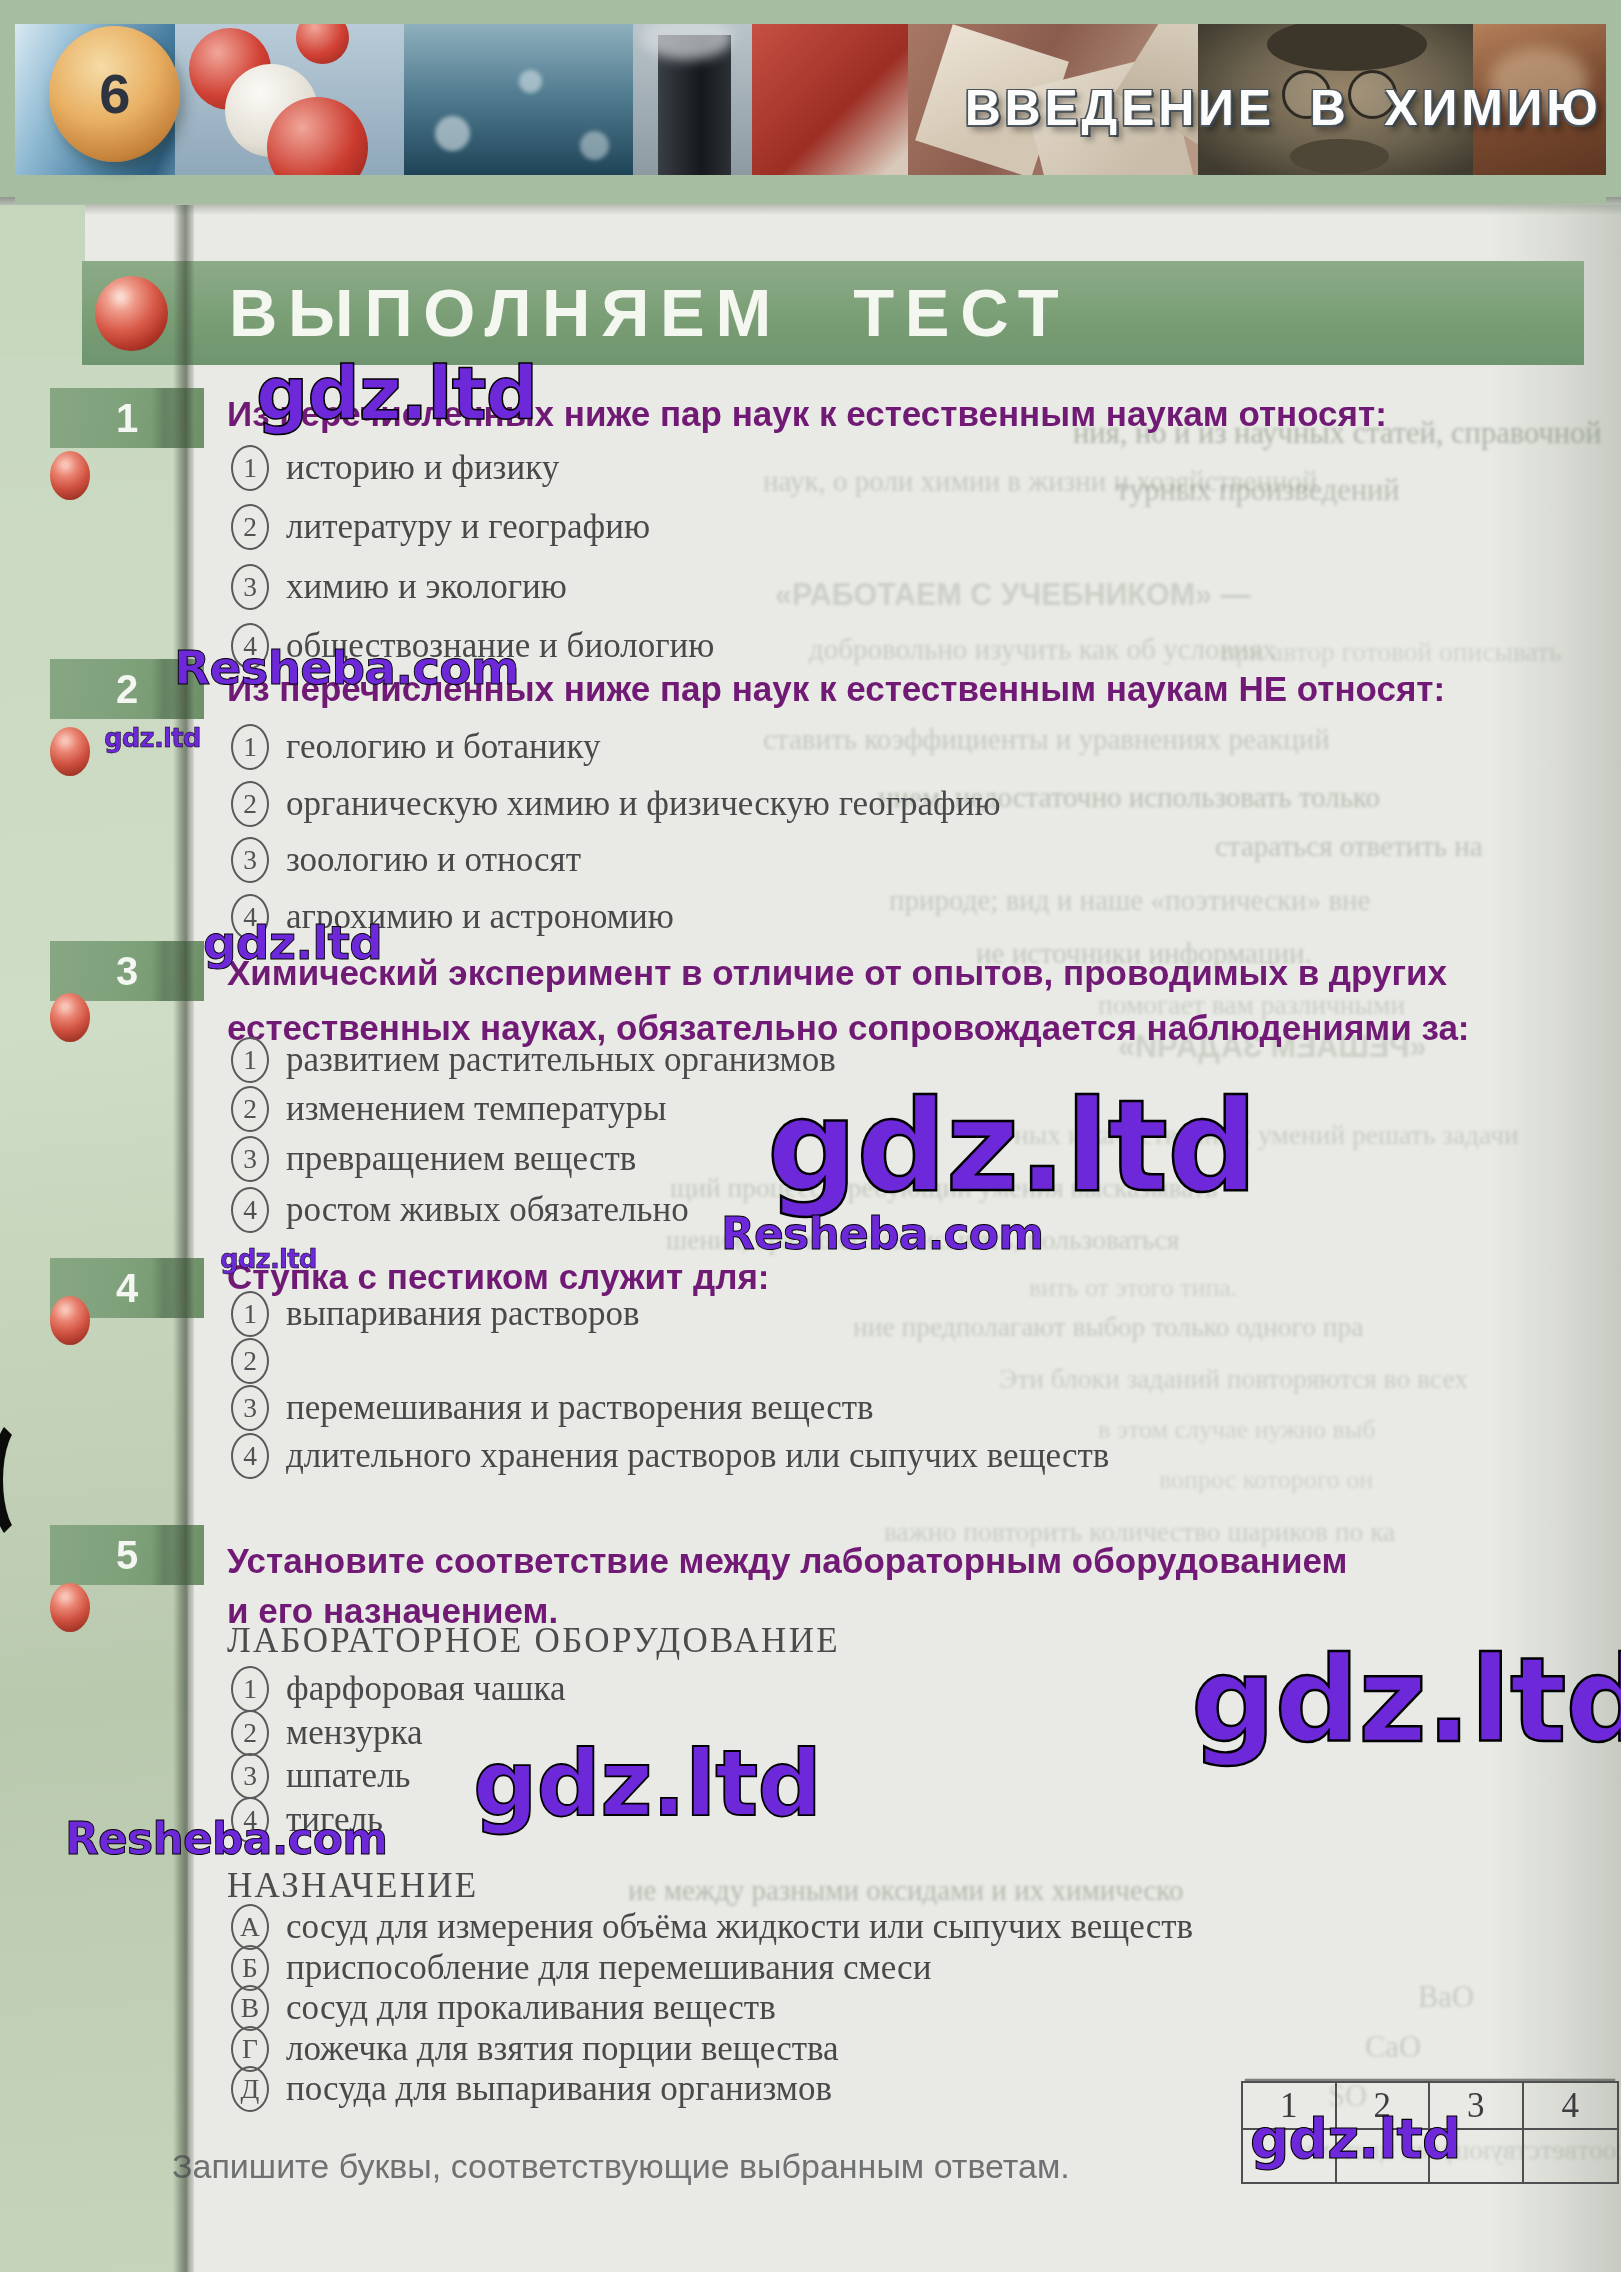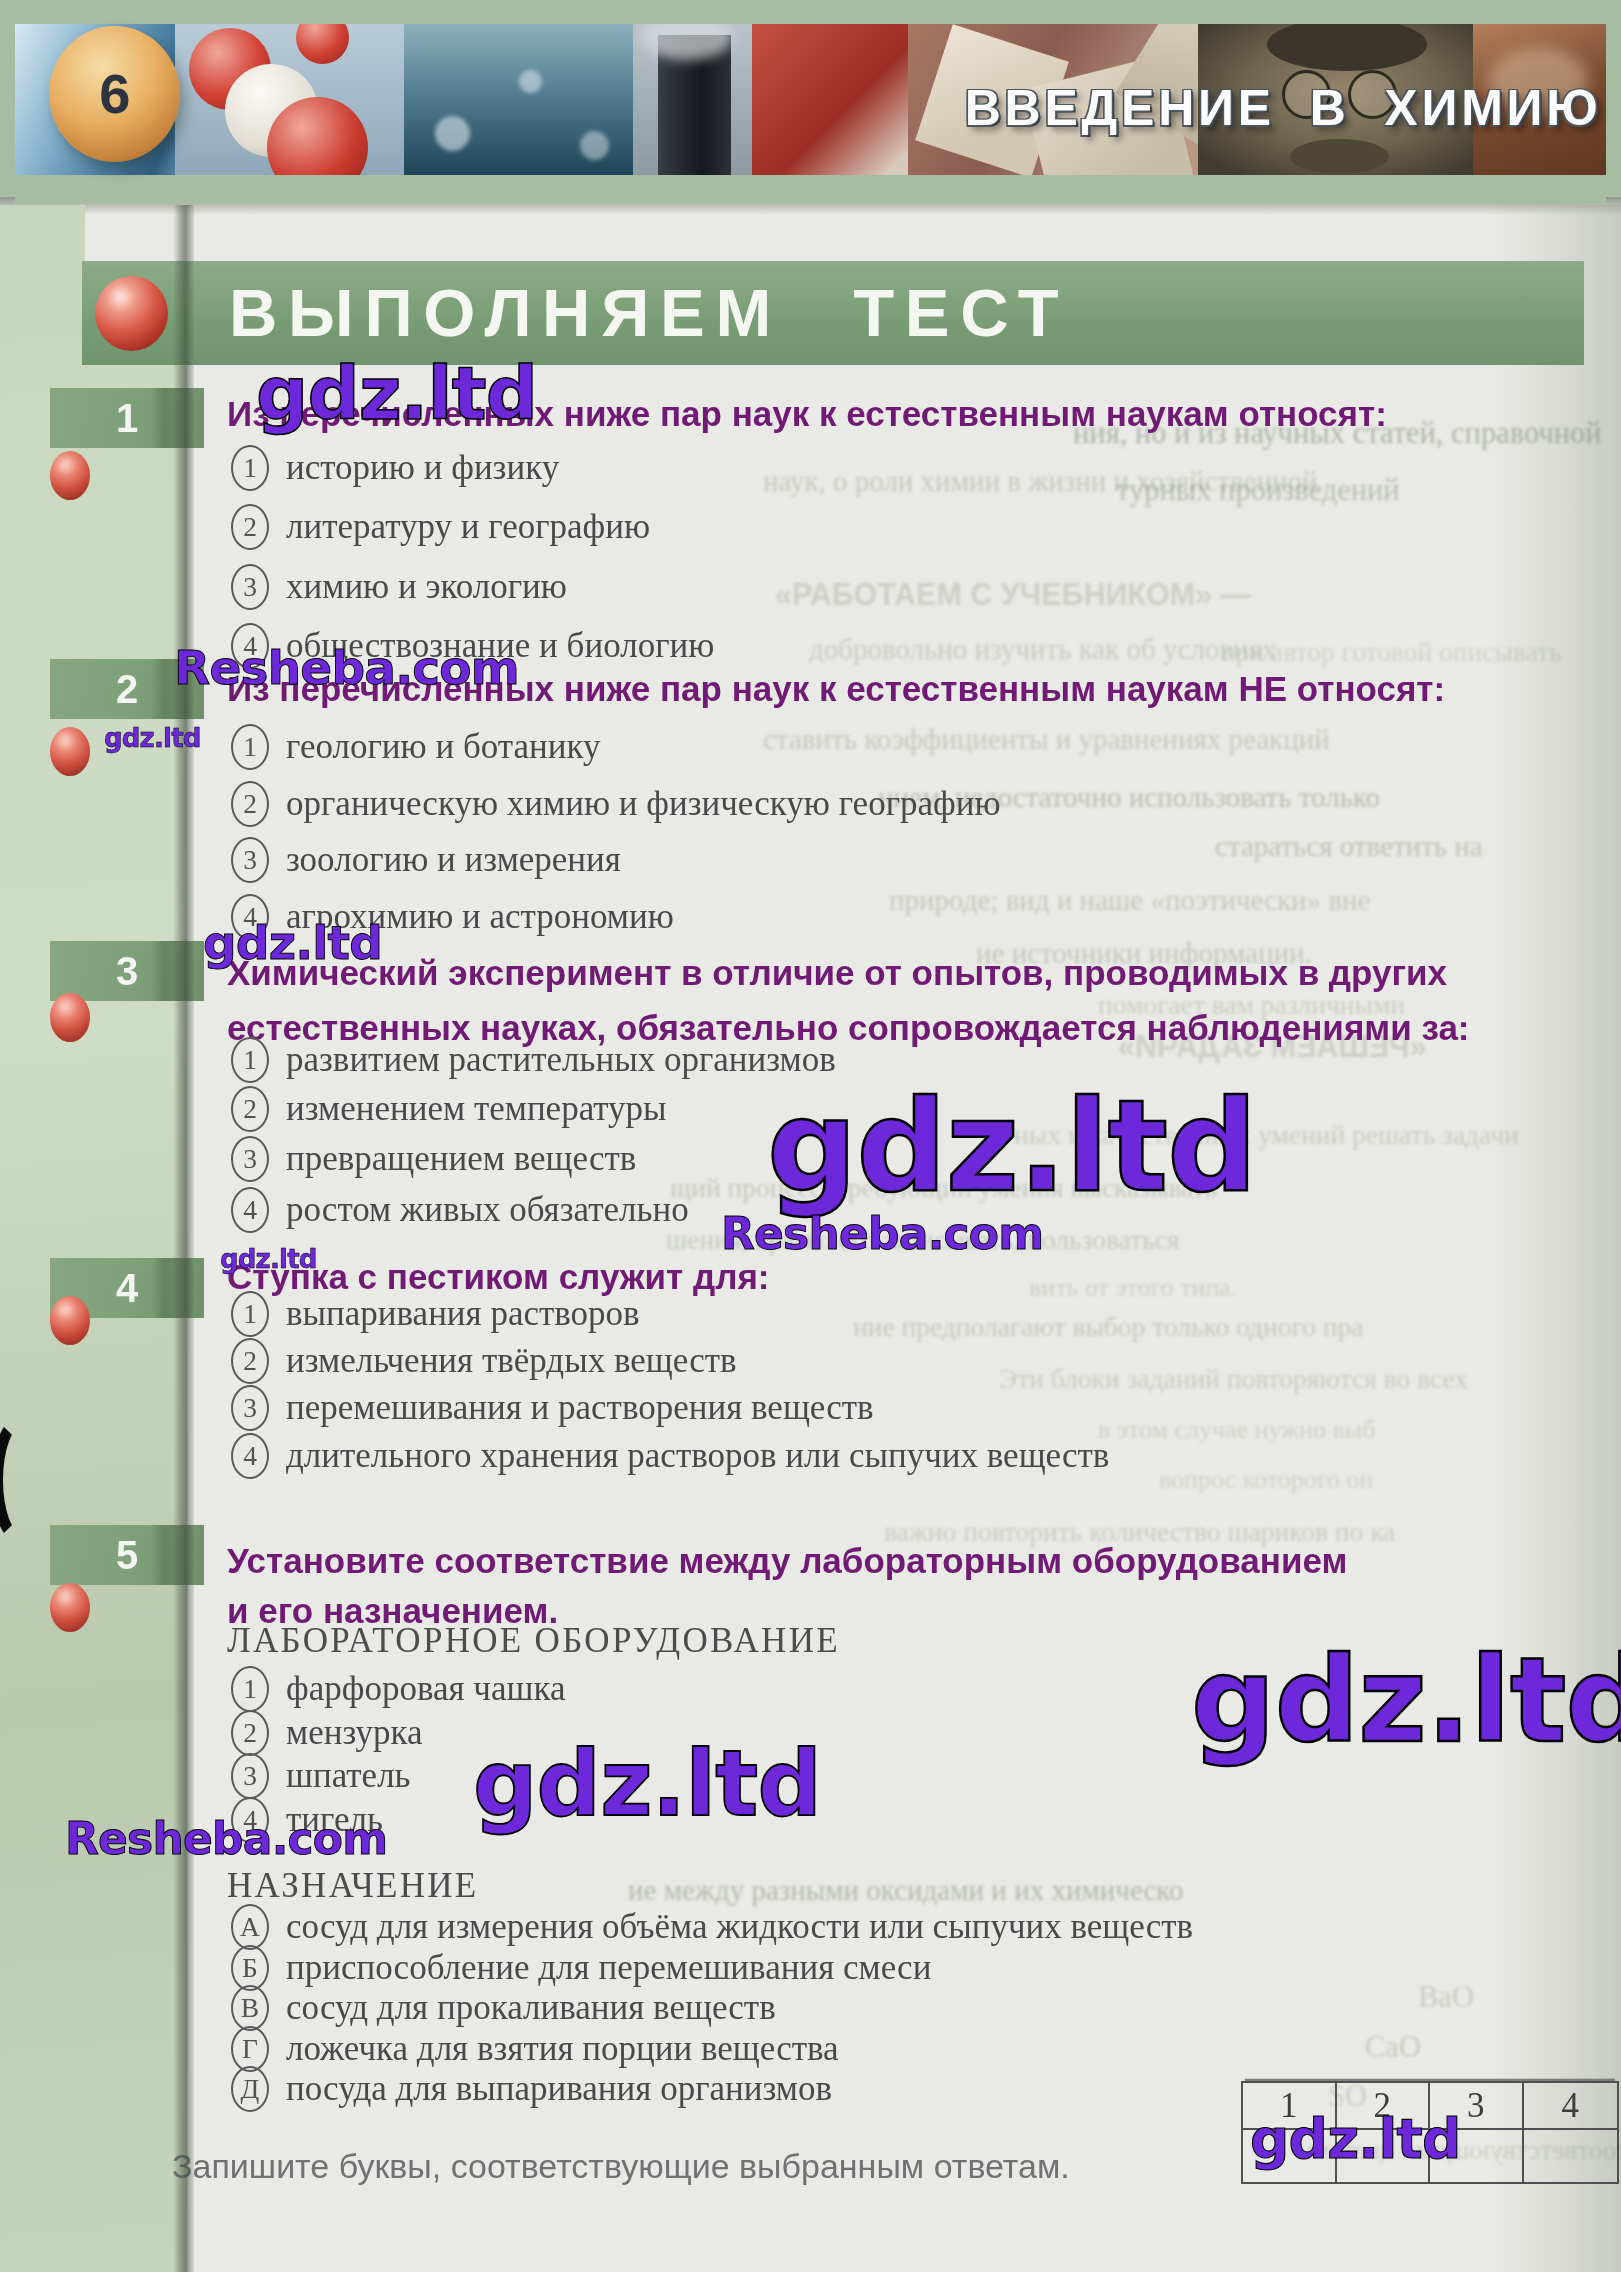--- a/index.html
+++ b/index.html
@@ -150,21 +150,21 @@
     <div class="opt-row" style="top: 722px;">
       <span class="opt-circle">1</span>
       <span class="opt-text">геологию и ботанику</span>
     </div>
     <div class="opt-row" style="top: 779px;">
       <span class="opt-circle">2</span>
       <span class="opt-text">органическую химию и физическую географию</span>
     </div>
     <div class="opt-row" style="top: 835px;">
       <span class="opt-circle">3</span>
-      <span class="opt-text">зоологию и измерения</span>
+      <span class="opt-text">зоологию и относят</span>
     </div>
     <div class="opt-row" style="top: 892px;">
       <span class="opt-circle">4</span>
       <span class="opt-text">агрохимию и астрономию</span>
     </div>
     <div class="tab" style="left: 50px; top: 941px;"><span>3</span></div>
     <div class="msphere" style="left: 50px; top: 993px;"></div>
     <div class="q-heading" style="left: 227px; top: 945px; width: 1252px; line-height: 55px;">Химический эксперимент в отличие от опытов, проводимых в других
 естественных науках, обязательно сопровождается наблюдениями за:</div>
     <div class="opt-row" style="top: 1035px;">
@@ -185,21 +185,20 @@
     </div>
     <div class="tab" style="left: 50px; top: 1258px;"><span>4</span></div>
     <div class="msphere" style="left: 50px; top: 1296px;"></div>
     <div class="q-heading" style="left: 227px; top: 1255px; width: 1069px; line-height: 43px;">Ступка с пестиком служит для:</div>
     <div class="opt-row" style="top: 1289px;">
       <span class="opt-circle">1</span>
       <span class="opt-text">выпаривания растворов</span>
     </div>
     <div class="opt-row" style="top: 1336px;">
       <span class="opt-circle">2</span>
-      <span class="opt-text">измельчения твёрдых веществ</span>
     </div>
     <div class="opt-row" style="top: 1383px;">
       <span class="opt-circle">3</span>
       <span class="opt-text">перемешивания и растворения веществ</span>
     </div>
     <div class="opt-row" style="top: 1431px;">
       <span class="opt-circle">4</span>
       <span class="opt-text">длительного хранения растворов или сыпучих веществ</span>
     </div>
     <div class="tab" style="left: 50px; top: 1525px;"><span>5</span></div>

